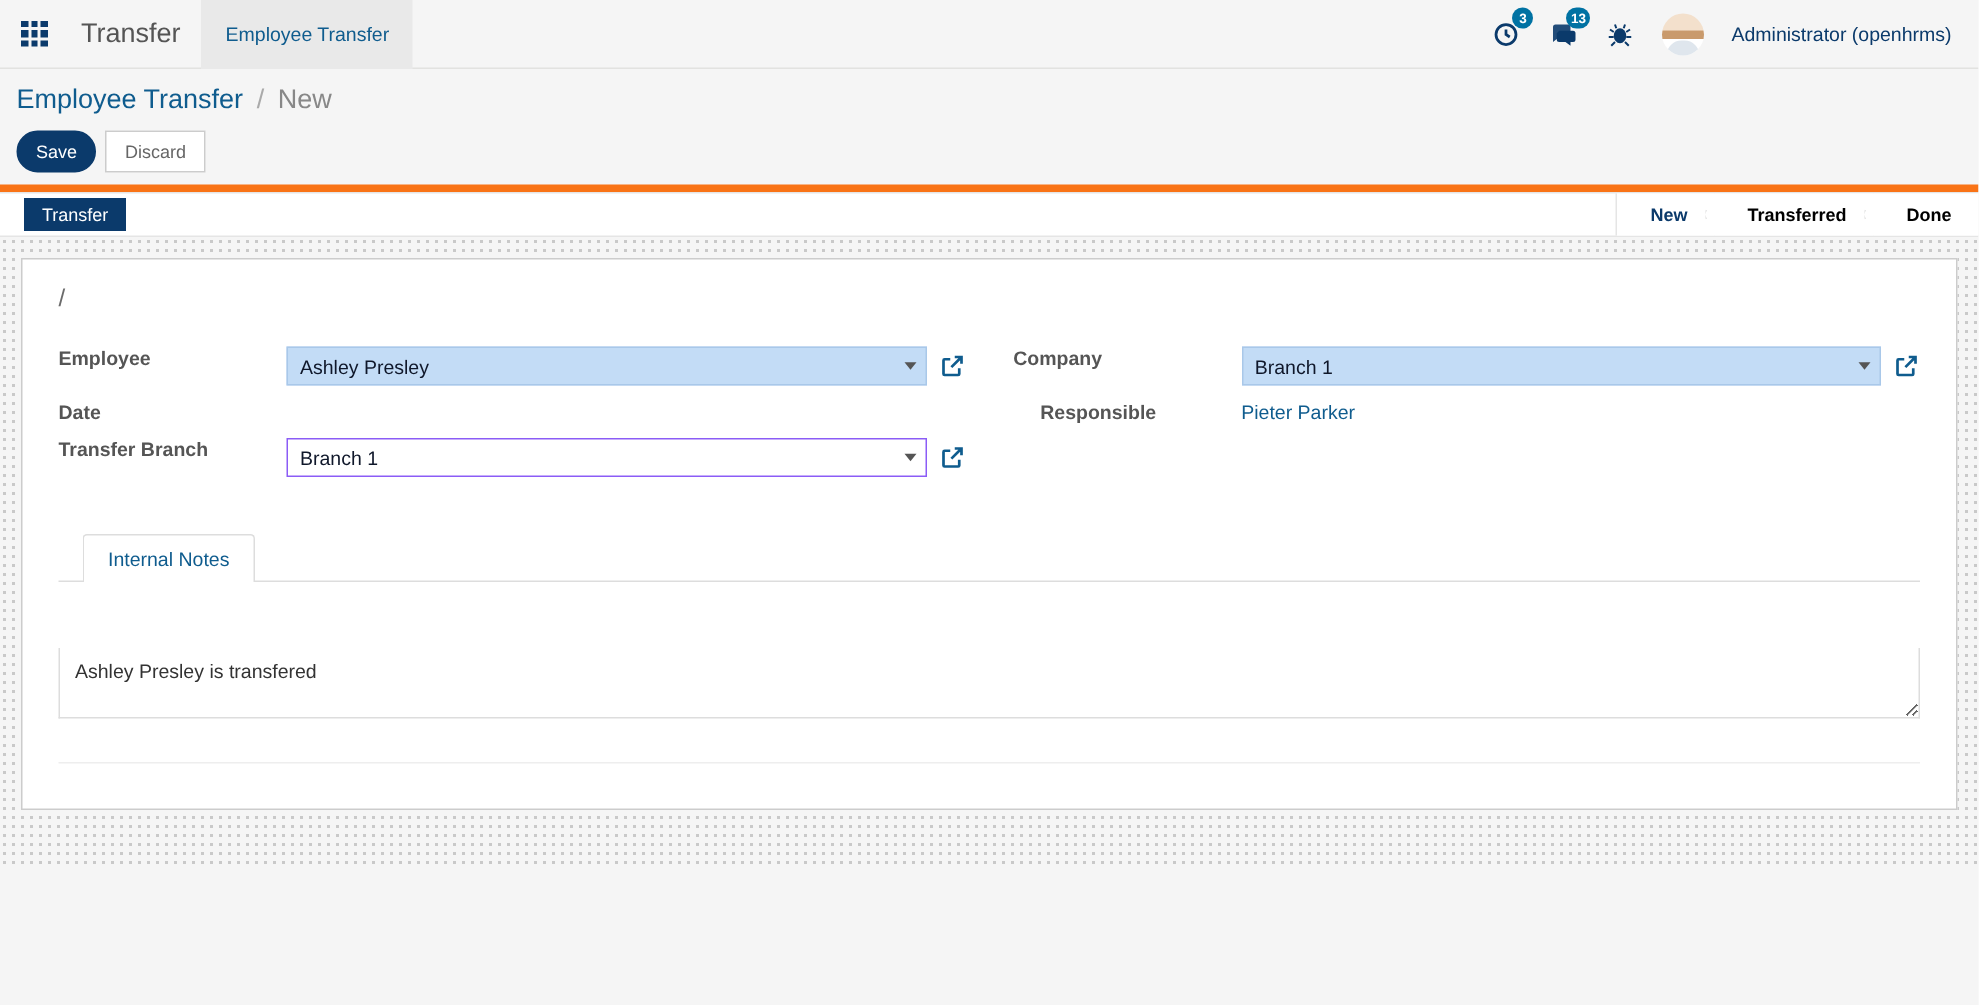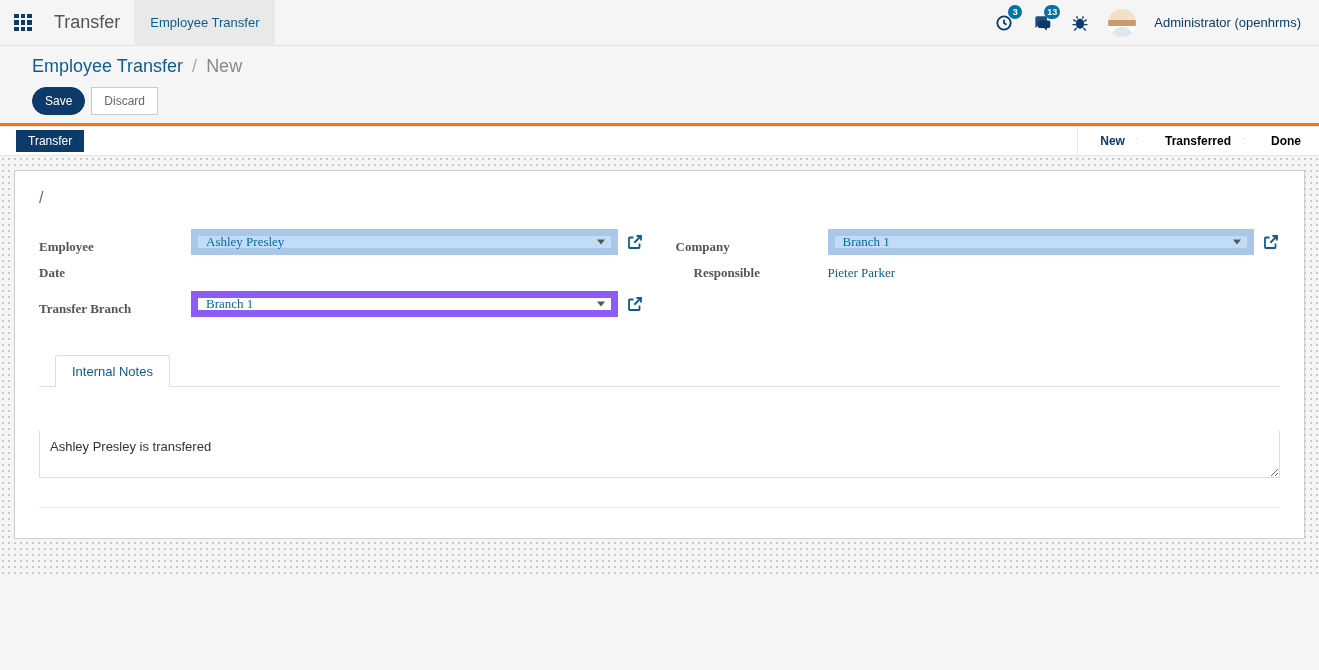--- a/index.html
+++ b/index.html
@@ -31,21 +31,21 @@
   }
   .avatar {
     width: 28px; height: 28px; border-radius: 50%; background: linear-gradient(#f3e0cc 40%, #c99a6c 41%, #c99a6c 60%, #fff 61%);
     position: relative; overflow: hidden;
   }
   .avatar::after{ content:""; position:absolute; bottom:-6px; left:3px; right:3px; height:16px; background:#dfe6ed; border-radius:10px 10px 0 0;}
   .user-name { color: #0b3a6b; cursor: pointer; }
 
   
   .control-bar {
-    padding: 10px 16px 8px 32px; background: #f5f5f5; border-bottom: 3px solid #f97316;
+    padding: 10px 16px 8px 11px; background: #f5f5f5; border-bottom: 5px solid #f97316;
   }
   .breadcrumb { font-size: 18px; margin-bottom: 10px; }
   .breadcrumb .link { color: #0f5c8e; cursor:pointer; }
   .breadcrumb .sep { color: #aaa; margin: 0 4px; }
   .breadcrumb .current { color: #888; }
   .btn {
     display: inline-flex; align-items: center; justify-content: center;
     height: 28px; padding: 0 12px; border: 1px solid #ccc; background: #fff; cursor: pointer;
     font-size: 12px; color: #666;
   }
@@ -79,26 +79,26 @@
     padding: 14px; background-image: radial-gradient(#c9c9c9 1px, transparent 1px);
     background-size: 6px 6px; min-height: 420px;
   }
   .sheet {
     background:#fff; border:1px solid #ccc; padding: 18px 24px 30px 24px;
   }
   .sheet-title { font-size:16px; color:#6b6b6b; margin-bottom: 22px; }
 
   .form-grid { display:flex; gap: 32px; }
   .col { flex:1; }
-  .field-row { display:flex; align-items:flex-end; margin-bottom: 10px; font-family: Liberation Serif, serif; }
+  .field-row { display:flex; align-items:flex-start; margin-bottom: 10px; }
   .label { width: 152px; font-weight:700; color:#555; font-size:13px; }
   .input-wrap { flex:1; display:flex; align-items:center; gap:8px; }
   .m2o {
-    flex:1; height:26px; border:7px solid #8b5cf6; display:flex; align-items:center;
-    padding:0 22px 0 8px; position:relative; background:#fff; font-size:13px; color:#0369a1;
+    flex:1; height:26px; border:1px solid #8b5cf6; display:flex; align-items:center;
+    padding:0 22px 0 8px; position:relative; background:#fff; font-size:13px; color:#0f172a;
   }
   .m2o.hl { background:#c3dcf6; border-color:#a9c8e9;}
   .m2o .caret {
     position:absolute; right:6px; top:50%; transform:translateY(-50%);
     width:0; height:0; border-left:4px solid transparent; border-right:4px solid transparent;
     border-top:5px solid #555;
   }
   .ext-link { width:18px; height:18px; cursor:pointer; color:#0f5c8e; flex:0 0 auto;}
   .ext-link svg{ width:18px; height:18px; display:block;}
   .ro-link { color:#0f5c8e; cursor:pointer; }

